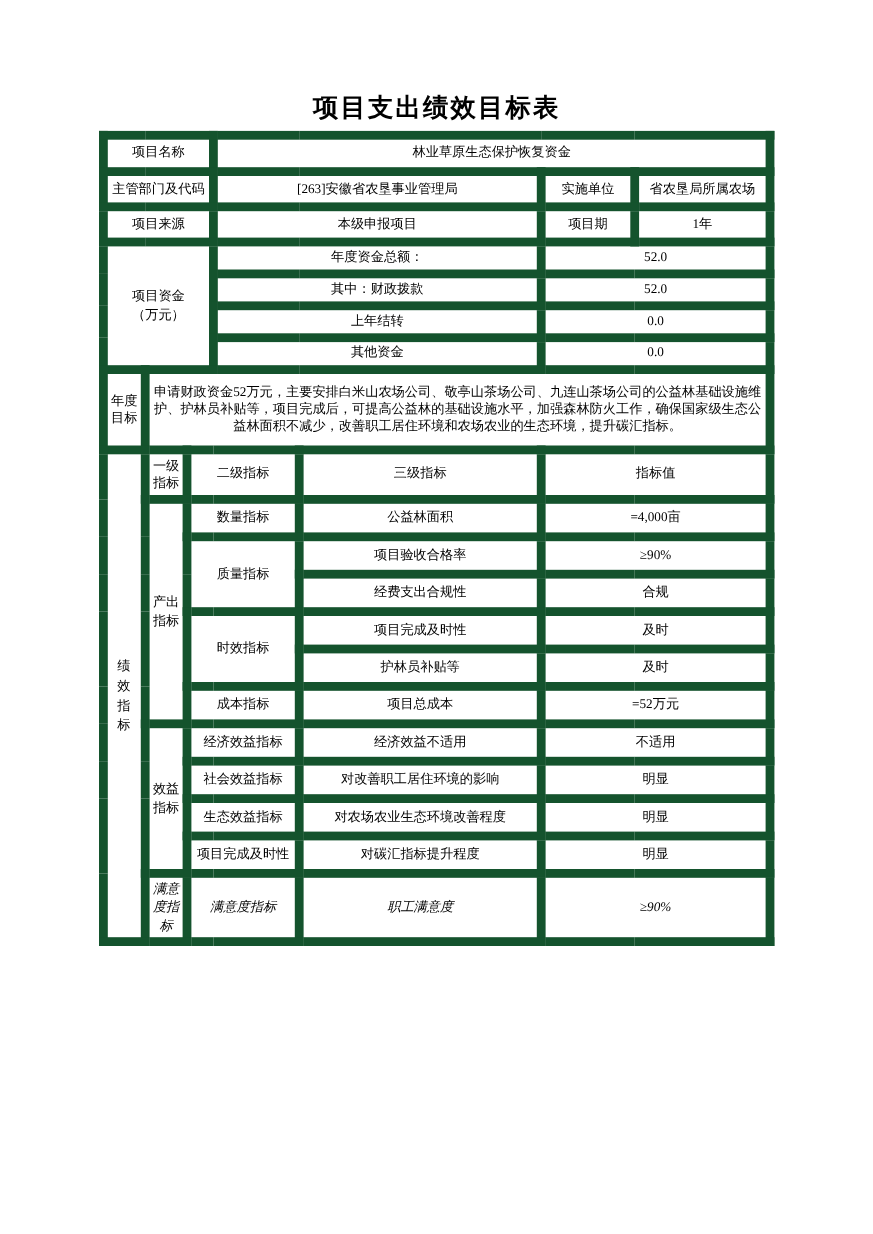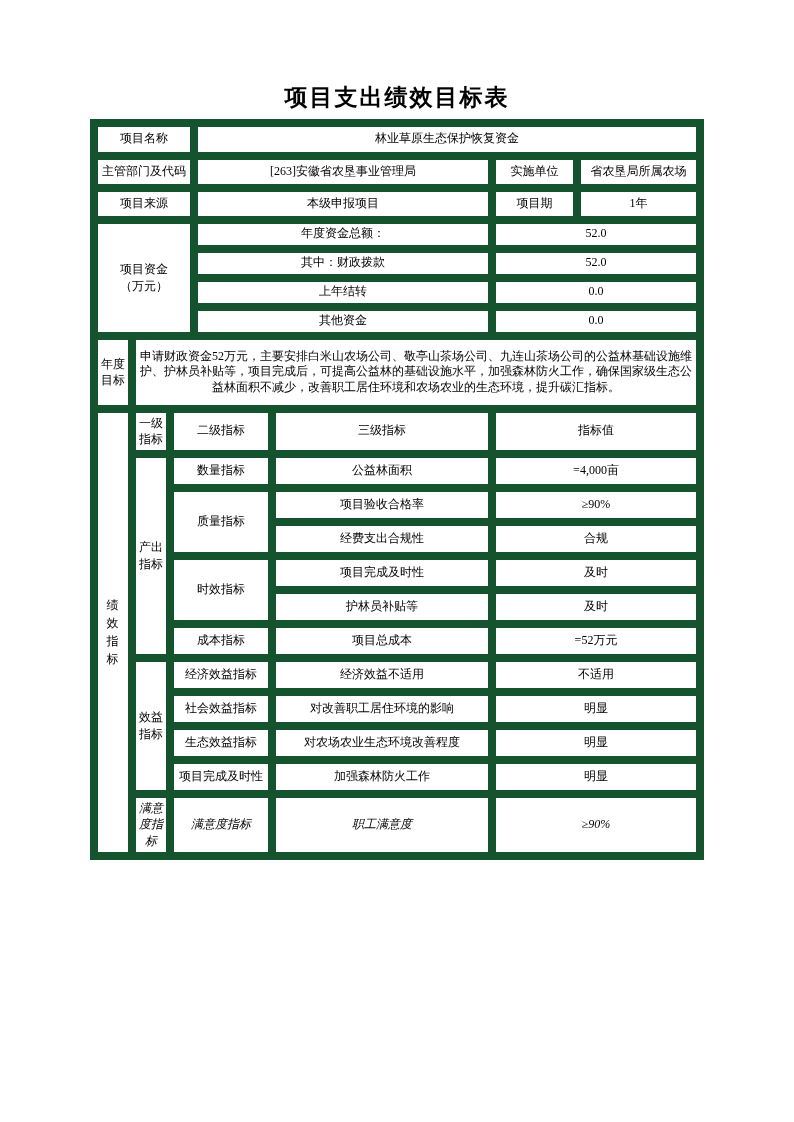--- a/index.html
+++ b/index.html
@@ -207,21 +207,21 @@
       <td class="l3-left">对改善职工居住环境的影响</td>
       <td colspan="2">明显</td>
     </tr>
     <tr class="h34">
       <td colspan="2">生态效益指标</td>
       <td class="l3-left">对农场农业生态环境改善程度</td>
       <td colspan="2">明显</td>
     </tr>
     <tr class="h34">
       <td colspan="2">项目完成及时性</td>
-      <td class="l3-left">加强森林防火工作</td>
+      <td class="l3-left">对碳汇指标提升程度</td>
       <td colspan="2">明显</td>
     </tr>
 
     <tr class="h62">
       <td><span class="ml">满意
 度指
 标</span></td>
       <td colspan="2">满意度指标</td>
       <td class="l3-left">职工满意度</td>
       <td colspan="2">≥90%</td>

